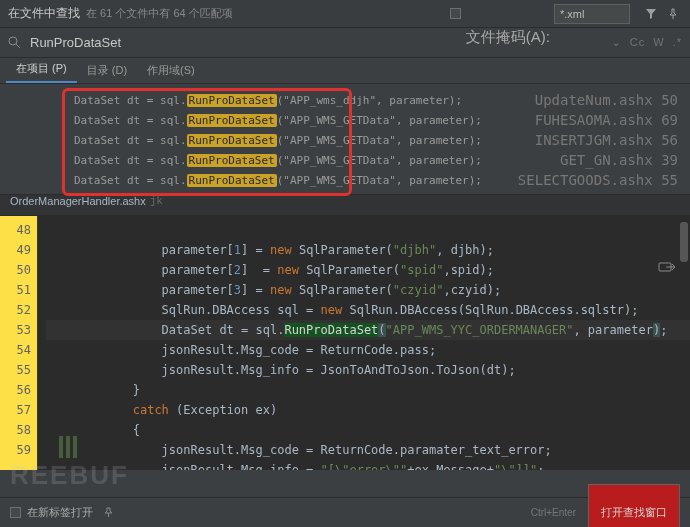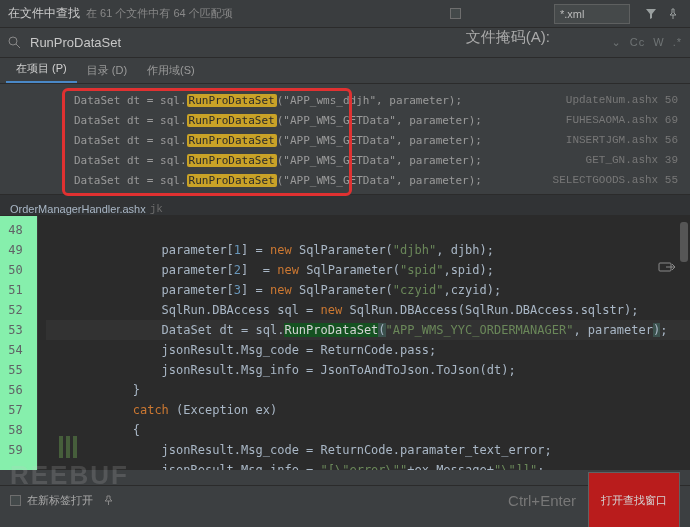--- a/index.html
+++ b/index.html
@@ -46,36 +46,36 @@
 .red-box {
   position: absolute; left: 62px; top: 4px; width: 290px; height: 108px;
   border: 3px solid #e03131; border-radius: 6px; pointer-events: none;
 }
 .result-row {
   height: 20px; display: flex; align-items: center;
   padding: 0 12px 0 72px; font-size: 11px; color: #9a9a9a;
   font-family: "Consolas", monospace; cursor: pointer;
 }
 .result-row .code { flex: 1; white-space: nowrap; overflow: hidden; }
-.result-row .loc { color: #777; font-size: 11px; margin-left: 10px; white-space: nowrap; font-family: Liberation Mono, monospace; }
+.result-row .loc { color: #777; font-size: 14px; margin-left: 10px; white-space: nowrap; }
 .hl { background: #c9a227; color: #2b2b2b; padding: 0 2px; border-radius: 2px; }
 .file-strip {
-  height: 22px; background: #313335; display: flex; align-items: flex-end;
+  height: 22px; background: #313335; display: flex; align-items: flex-start;
   padding: 0 10px; font-size: 11px; color: #a9b7c6;
   border-top: 1px solid #2b2b2b; border-bottom: 1px solid #2b2b2b;
 }
 .file-strip .suffix { color: #6b6b6b; margin-left: 4px; font-family: Liberation Mono, monospace; }
 .editor {
   display: flex; height: 254px; background: #2b2b2b;
   font-family: "Consolas", monospace; font-size: 12px;
   position: relative;
 }
 .gutter {
-  width: 38px; background: #86efac; color: #606366;
-  text-align: center; padding: 4px 6px 0 0; line-height: 20px;
+  width: 38px; background: #fde047; color: #606366;
+  text-align: right; padding: 4px 6px 0 0; line-height: 20px;
   border-right: 1px solid #3a3a3a;
 }
 .code-area { flex: 1; padding: 4px 0 0 8px; line-height: 20px; white-space: pre; color: #a9b7c6; overflow: hidden; }
 .code-area .kw { color: #cc7832; }
 .code-area .str { color: #6a8759; }
 .code-area .num { color: #6897bb; }
 .code-area .fn { color: #ffc66d; }
 .code-area .id { color: #a9b7c6; }
 .code-area .matchMain { background: #155221; color: #d4d4d4; }
 .code-area .paren-hl { background: #3b514d; }
@@ -90,29 +90,29 @@
 }
 .watermark {
   position: absolute; left: 10px; bottom: 36px;
   font-size: 26px; font-weight: 700; letter-spacing: 2px;
   color: rgba(200,200,200,0.18); font-family: sans-serif;
   display: flex; align-items: center; gap: 2px; flex-direction: column;
 }
 .watermark .bars { display: inline-flex; gap: 3px; margin-right: 2px; }
 .watermark .bars i { width: 4px; height: 22px; background: rgba(120,190,90,0.35); display: inline-block; }
 .footer {
-  position: absolute; bottom: 12px; left: 0; right: 0; height: 30px;
+  position: absolute; bottom: 0; left: 0; right: 0; height: 30px;
   background: #3c3f41; border-top: 1px solid #2b2b2b;
   display: flex; align-items: center; padding: 0 10px;
 }
 .footer .chk2 { width: 11px; height: 11px; border: 1px solid #6e6e6e; background: #43494a; margin-right: 6px; }
 .footer-label { color: #aaa; font-size: 11px; }
 .pin-icon { margin-left: 10px; color: #888; }
 .footer-spacer { flex: 1; }
-.hint { color: #777; font-size: 15px; margin-right: 12px; }
+.hint { color: #777; font-size: 10px; margin-right: 12px; }
 .open-btn {
   background: #b91c1c; border: 1px solid #5e6364; color: #d4d4d4;
   padding: 20px 12px; font-size: 11px; cursor: pointer;
 }
 svg { display: block; }
 </style>
 </head>
 <body>
 
 <div class="header">

